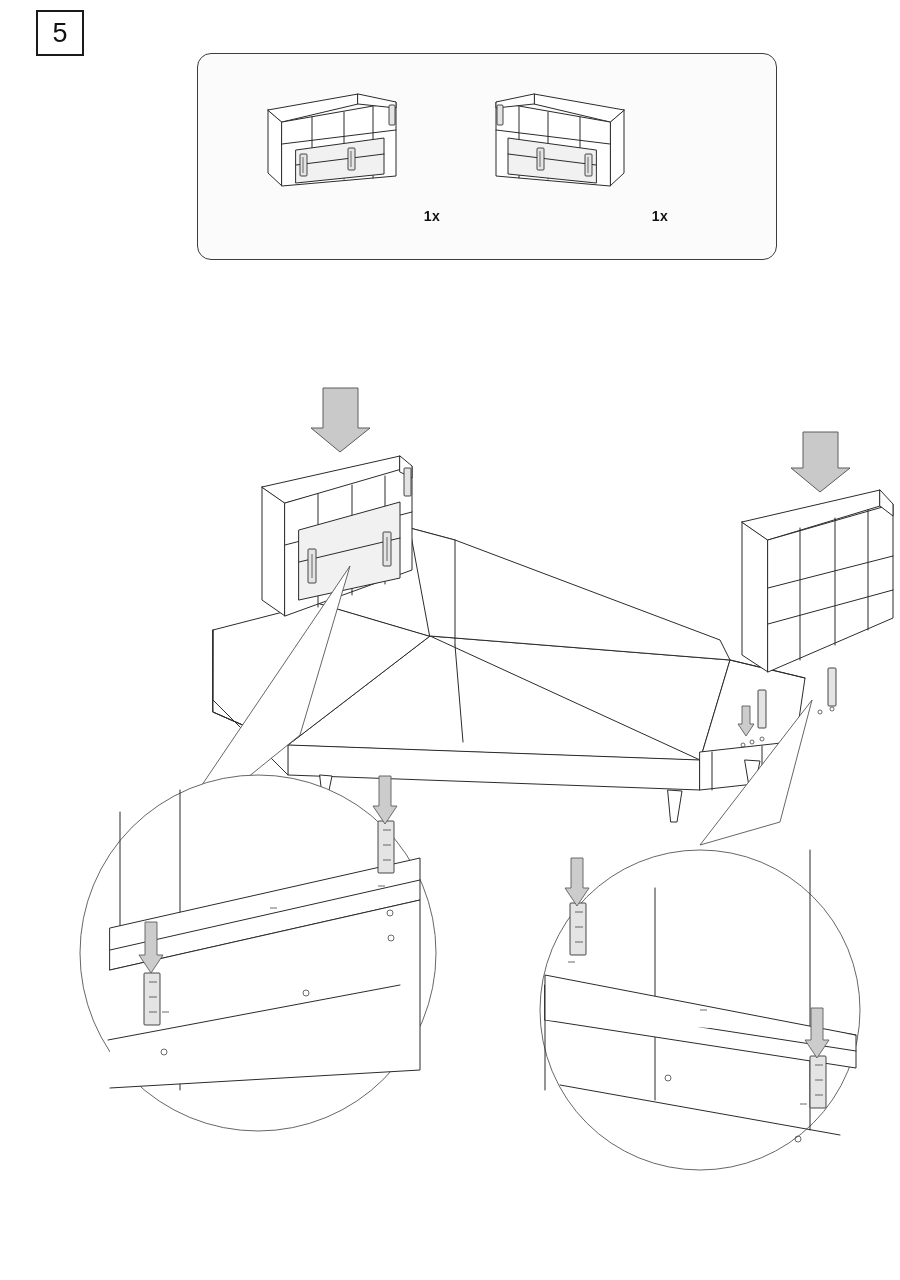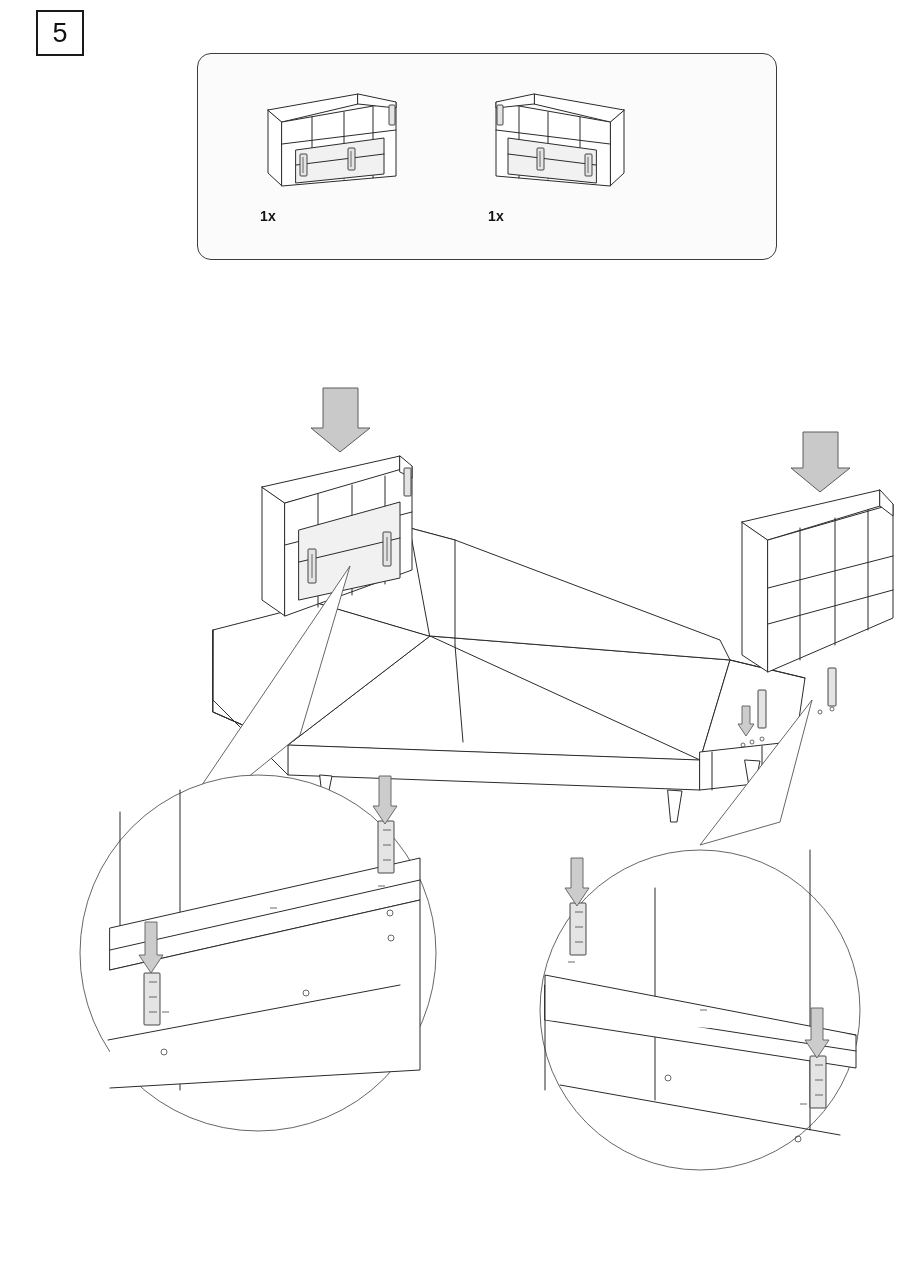--- a/index.html
+++ b/index.html
@@ -53,21 +53,21 @@
     width: 180px;
     text-align: center;
   }
   .part-a { left: 62px; top: 14px; }
   .part-b { left: 290px; top: 14px; }
   .part .qty {
     position: absolute;
     left: 0;
     top: 140px;
     width: 180px;
-    text-align: left;
+    text-align: right;
     font-size: 14px;
     font-weight: bold;
     color: #111;
     letter-spacing: 0.3px;
   }
 
   
   .illustration {
     position: absolute;
     left: 0;

